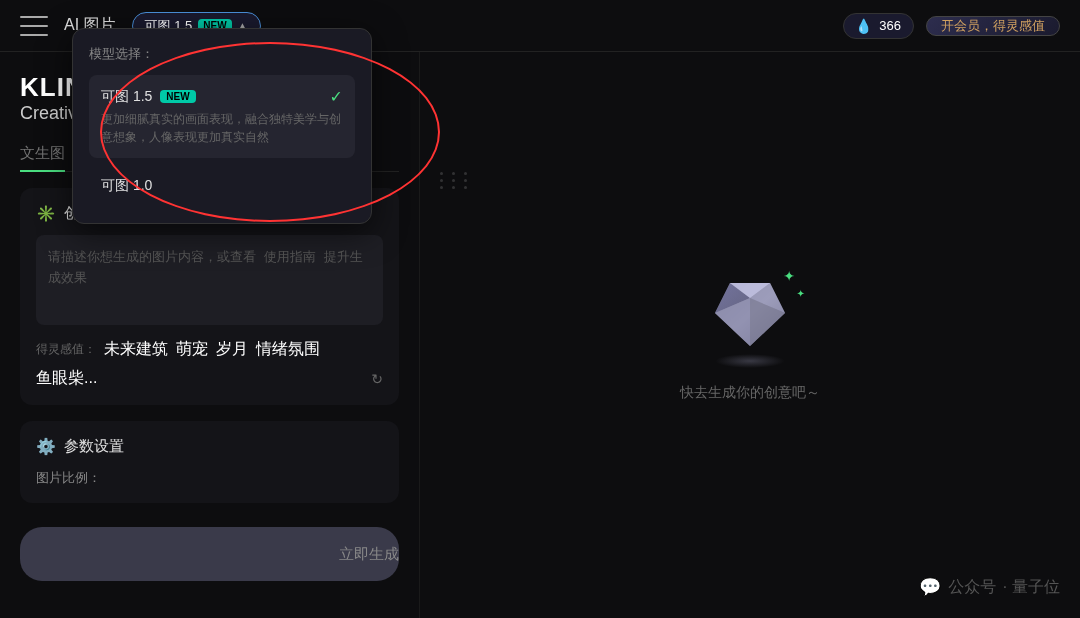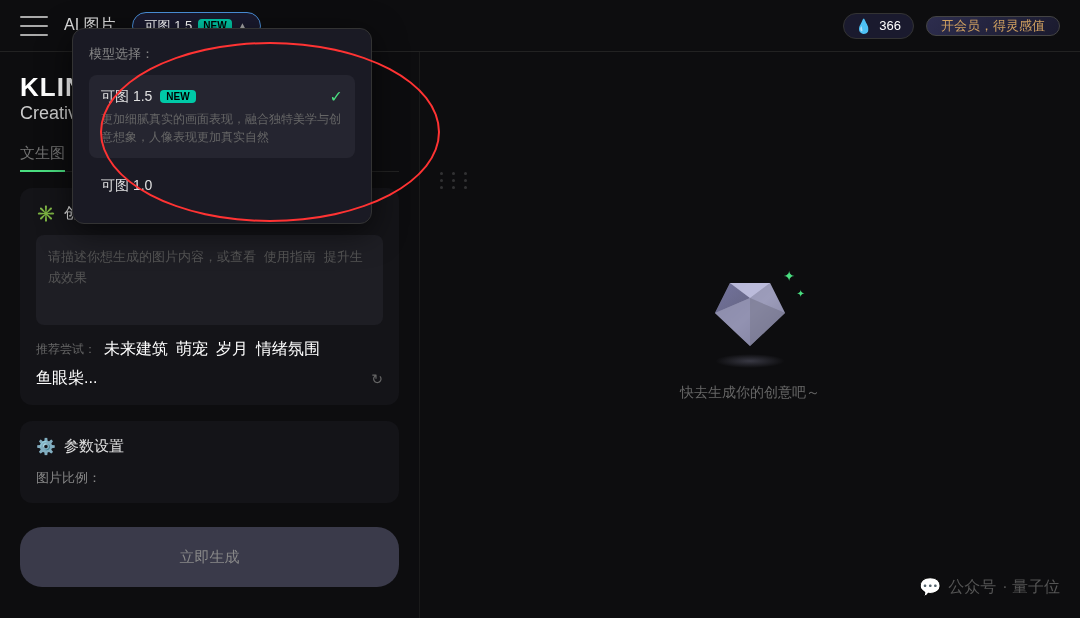--- a/index.html
+++ b/index.html
@@ -235,28 +235,29 @@
     }
     .params-label {
       font-size: 13px;
       color: #888;
       margin-top: 24px;
     }
 
     
     .generate-btn {
       width: 100%;
-      height: 60px;
+      height: 54px;
       background: #3a3a4a;
       border: none;
       border-radius: 22px;
       color: #888;
       font-size: 15px;
       cursor: pointer;
       margin-top: 8px;
+      text-align: right;
     }
 
     
     .right-panel {
       flex: 1;
       display: flex;
       flex-direction: column;
       align-items: center;
       justify-content: center;
       position: relative;
@@ -451,21 +452,21 @@
       </div>
     </div>
 
     <div class="section-card">
       <div class="section-header">
         <span class="section-icon">✳️</span>
         <span class="section-title">创意描述</span>
       </div>
       <textarea class="creative-textarea" placeholder="请描述你想生成的图片内容，或查看 使用指南 提升生成效果" style=""></textarea>
       <div class="suggestions">
-        <span class="suggestions-label">推荐尝试：</span>
+        <span class="suggestions-label">得灵感值：</span>
         <span class="suggestion-tag">未来建筑</span>
         <span class="suggestion-tag">萌宠</span>
         <span class="suggestion-tag">岁月</span>
         <span class="suggestion-tag">情绪氛围</span>
         <span class="suggestion-tag">鱼眼柴...</span>
         <span class="refresh-icon">↻</span>
       </div>
     </div>
 
     <div class="params-card">

